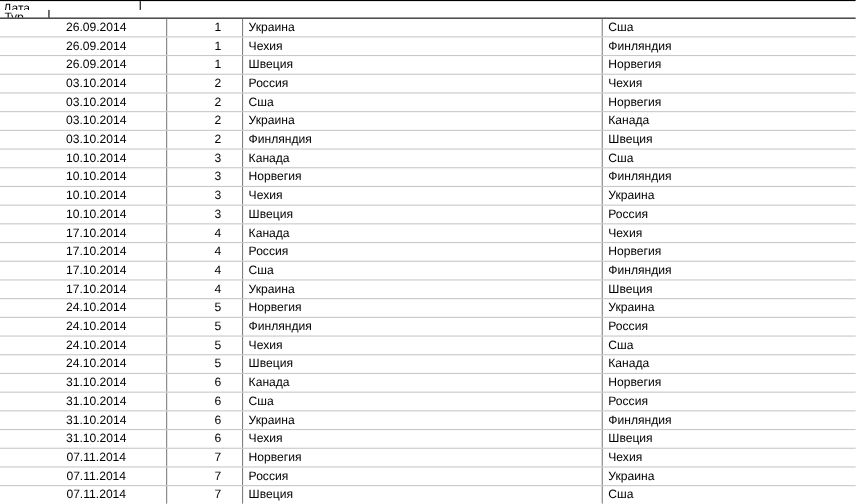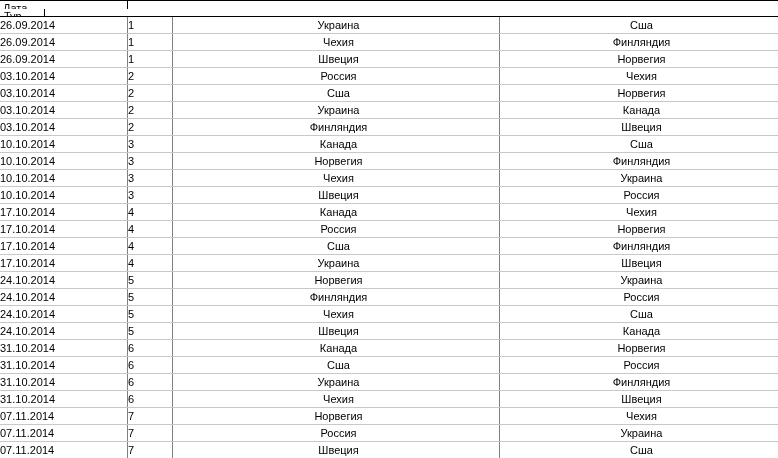--- a/index.html
+++ b/index.html
@@ -25,22 +25,22 @@
   }
   .cell{box-sizing:border-box;overflow:hidden;white-space:nowrap;}
   .c1{width:128px;}
   .c2{width:45px;}
   .c3{width:327px;}
   .c4{flex:1;}
   .row.header .c1,.row.header .c2,.row.header .c3{border-right:1px solid var(--hdr-border);}
   .row.data .c1,.row.data .c2,.row.data .c3{border-right:1px solid var(--v-line);}
   .row.header .c1{padding-left:3px;}
   .row.header .c2{padding-left:4px;text-decoration:underline;}
-  .row.data .c1,.row.data .c2{text-align:left;}
-  .row.data .c3,.row.data .c4{padding-left:5px;text-align:center;}
+  .row.data .c1,.row.data .c2{text-align:center;margin-left:24px;}
+  .row.data .c3,.row.data .c4{padding-left:5px;}
 </style>
 </head>
 <body>
 
 <div class="grid">
   <div class="row header">
     <div class="cell c1">Дата</div>
     <div class="cell c2">Тур</div>
     <div class="cell c3"></div>
     <div class="cell c4"></div>

